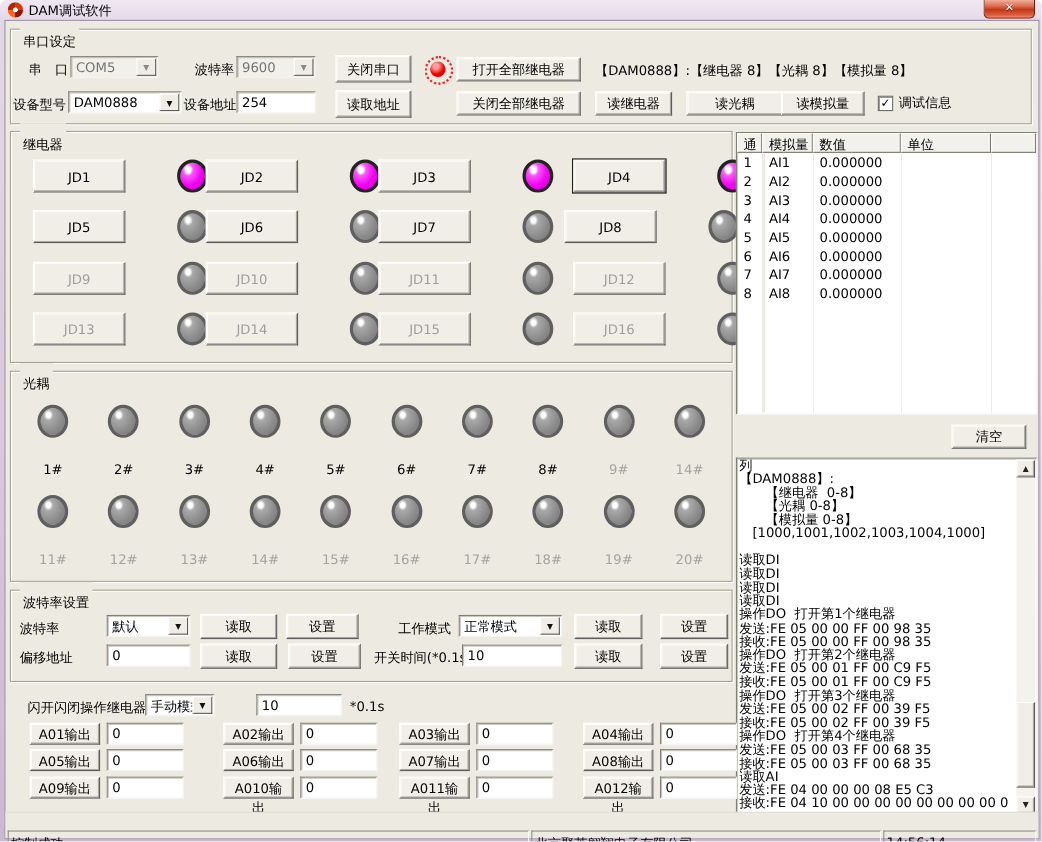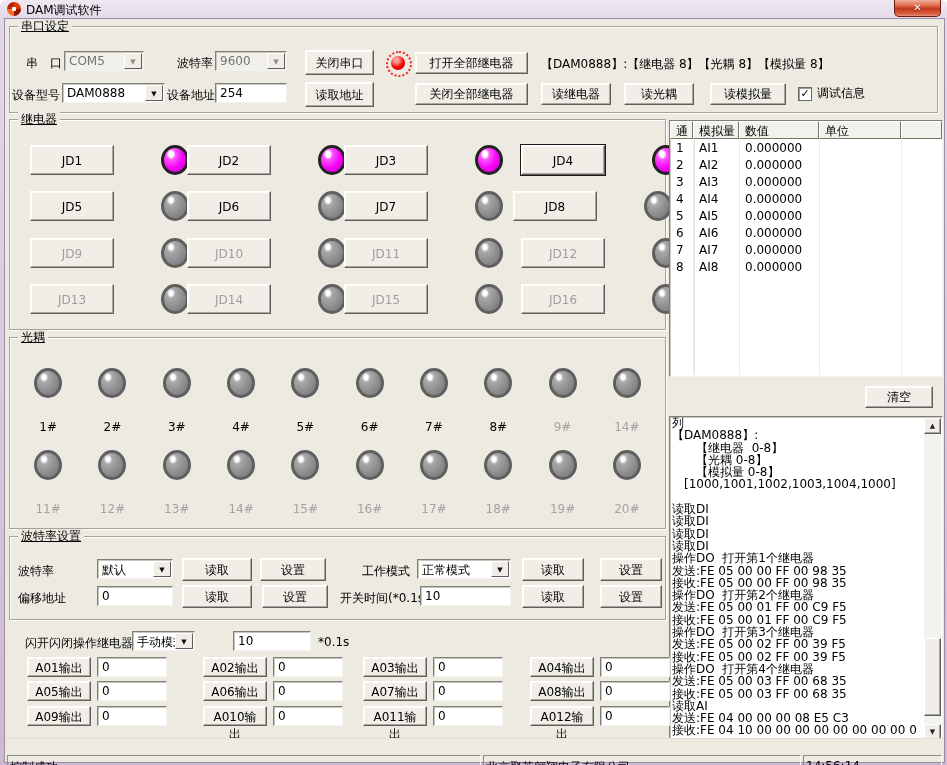--- a/index.html
+++ b/index.html
@@ -12,21 +12,21 @@
     background:radial-gradient(circle at 50% 50%,#fff 0 2px,rgba(0,0,0,0) 2.5px),
     conic-gradient(#E03A00 0 90deg,#8E1600 90deg 180deg,#FF6A20 180deg 270deg,#B82400 270deg 360deg);}
   .close-btn{position:absolute;right:6px;top:0;width:47px;height:17px;box-sizing:border-box;
     background:linear-gradient(180deg,#F2AE9B 0%,#DE6B4C 35%,#C1371C 55%,#D8603F 85%,#E8907B 100%);
     border:1px solid #6E1E0F;border-top:none;border-radius:0 0 5px 5px;
     color:#fff;font-weight:bold;font-size:10px;text-align:center;line-height:15px;
     text-shadow:0 1px 1px #7a2010;cursor:pointer;}
   .client{position:absolute;left:4px;top:18px;width:939px;height:743px;background:#EDEAE2;
     border:1px solid #9B8CA3;box-sizing:content-box;}
   .group{position:absolute;border:1px solid #A5A399;box-shadow:inset 1px 1px 0 #FFFFFF,1px 1px 0 #FFFFFF;box-sizing:border-box;}
-  .group-label{position:absolute;top:-8px;left:8px;background:#EDEAE2;padding:0 3px;line-height:14px;text-decoration:underline;}
+  .group-label{position:absolute;top:-8px;left:8px;background:#EDEAE2;padding:12px 3px;line-height:14px;}
   .lbl{position:absolute;white-space:nowrap;color:#000;}
   .btn{position:absolute;background:#F0EEE6;color:#000;text-align:center;box-sizing:border-box;cursor:pointer;
     border:1px solid;border-color:#FFFFFF #5E5E5E #5E5E5E #FFFFFF;
     box-shadow:inset -1px -1px 0 #A9A79D,inset 1px 1px 0 #FDFCF7;
     font-family:"DejaVu Sans",sans-serif;font-size:12px;padding-top:3px;}
   .btn.small{padding-top:2px;}
   .btn.default-btn{outline:1px solid #1a1a1a;}
   .btn.disabled{color:#9E9E9E;}
   .sunken{position:absolute;background:#fff;box-sizing:border-box;
     border:1px solid;border-color:#7F7F78 #F4F3EE #F4F3EE #7F7F78;
@@ -126,21 +126,21 @@
         <span class="combo-text">DAM0888</span>
         <span class="combo-btn">▼</span>
       </div>
       <span class="lbl" style="left:157px;top:60px">设备地址</span>
       <div class="sunken" style="left:205px;top:56px;width:72px;height:20px">
         <span class="input-text">254</span>
       </div>
       <button class="btn" style="left:295px;top:55px;width:69px;height:25px">读取地址</button>
       <button class="btn small" style="left:405px;top:56px;width:113px;height:22px">关闭全部继电器</button>
       <button class="btn small" style="left:531px;top:56px;width:70px;height:22px">读继电器</button>
-      <button class="btn small" style="left:614px;top:56px;width:70px;height:22px">读光耦</button>
+      <button class="btn small" style="left:614px;top:56px;width:88px;height:22px">读光耦</button>
       <button class="btn small" style="left:700px;top:56px;width:76px;height:22px">读模拟量</button>
       <span class="checkbox" style="left:788px;top:58px">
         <span class="box">✓</span>
         <span class="cb-label">调试信息</span>
       </span>
     </div>
 
     <div class="group" style="left:4px;top:100px;width:657px;height:211px">
       <span class="group-label">继电器</span>
 

